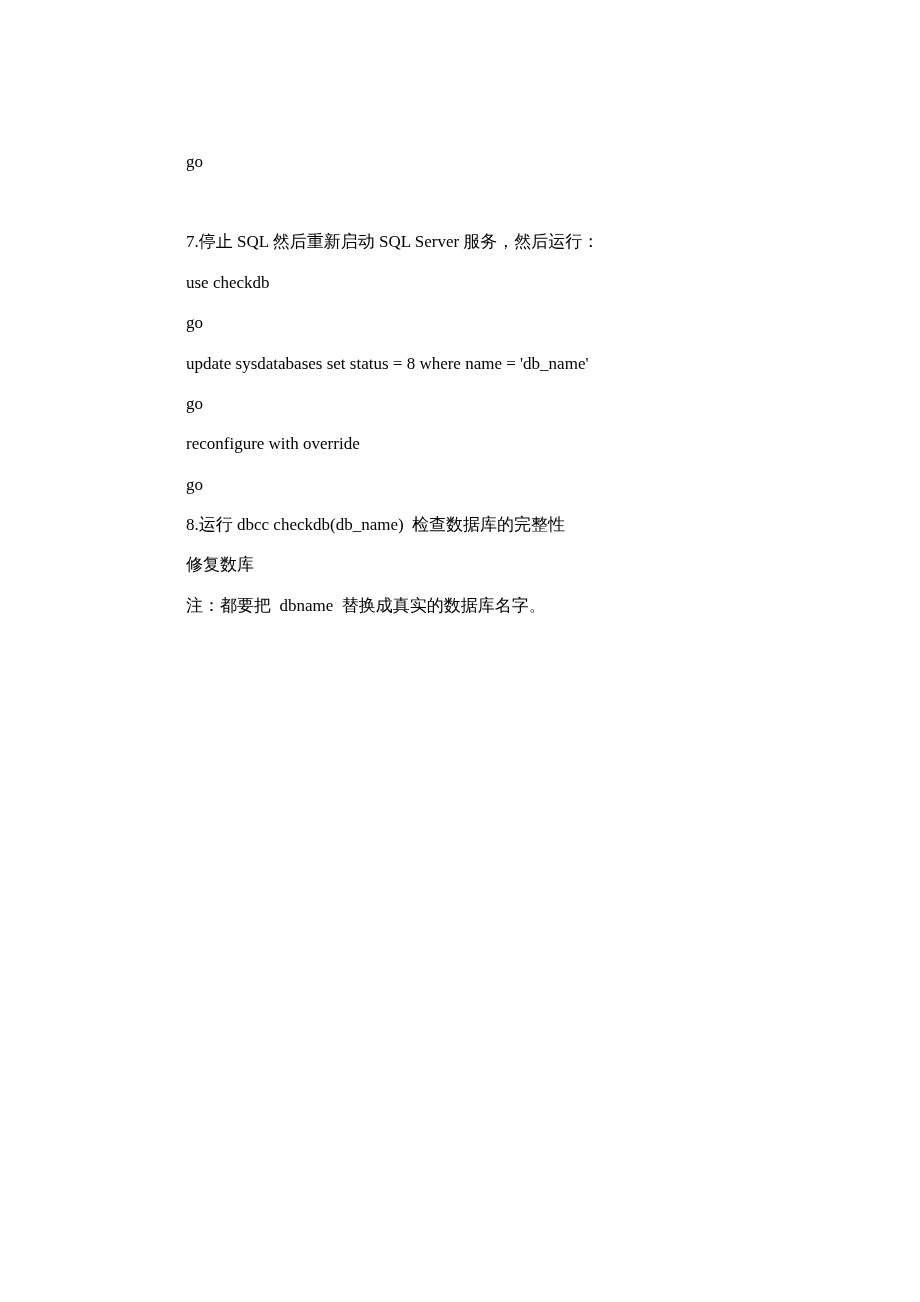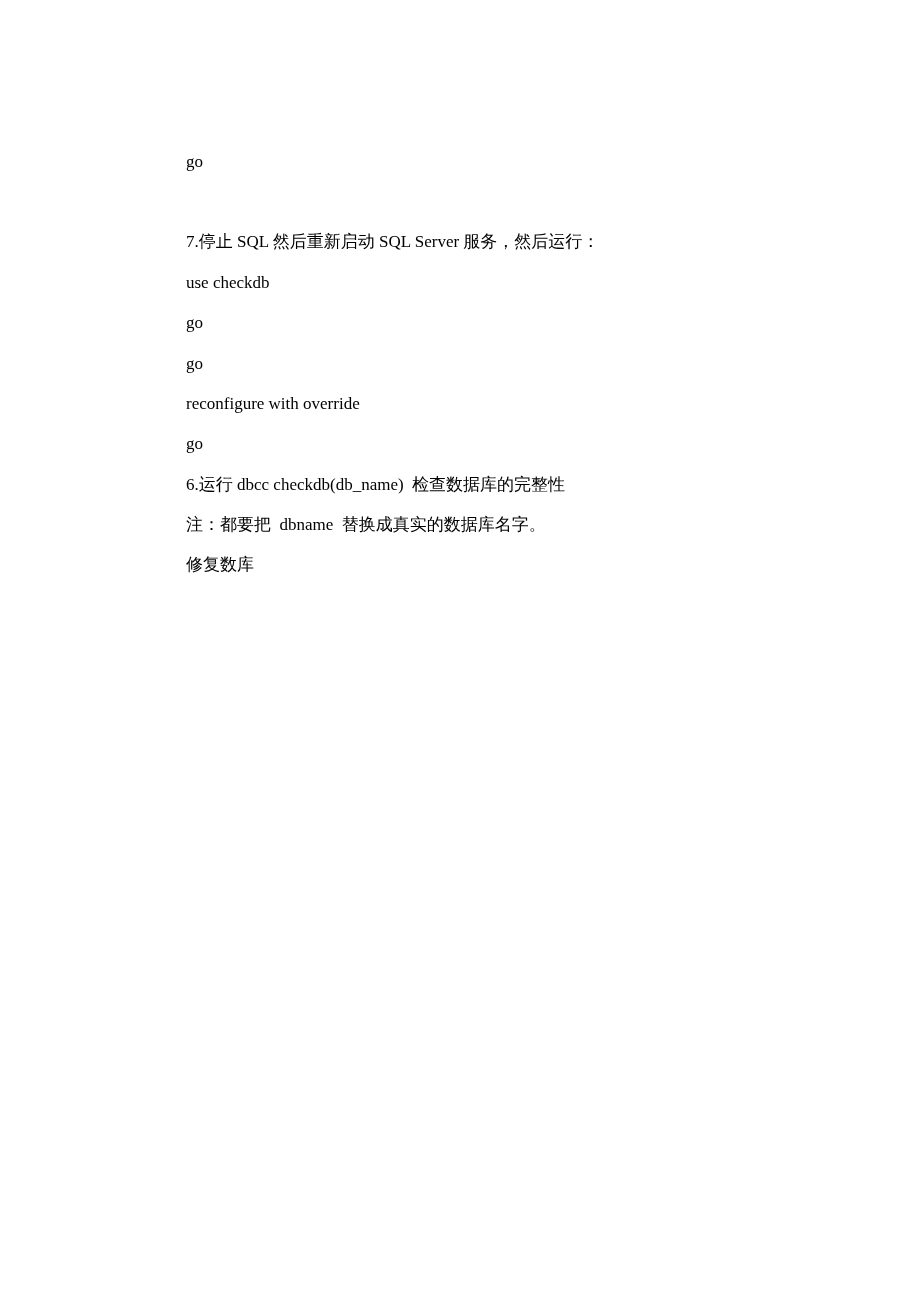--- a/index.html
+++ b/index.html
@@ -28,19 +28,20 @@
   </style>
 </head>
 <body>
 
 <div>
   <div class="line">go</div>
   <div class="spacer"></div>
   <div class="line">7.停止 SQL 然后重新启动 SQL Server 服务，然后运行：</div>
   <div class="line">use checkdb</div>
   <div class="line">go</div>
+  <div class="line">update sysdatabases set status = 8 where name = 'db_name'</div>
   <div class="line">go</div>
   <div class="line">reconfigure with override</div>
   <div class="line">go</div>
-  <div class="line">6.运行 dbcc checkdb(db_name)  检查数据库的完整性</div>
+  <div class="line">8.运行 dbcc checkdb(db_name)  检查数据库的完整性</div>
+  <div class="line">修复数库</div>
   <div class="line">注：都要把  dbname  替换成真实的数据库名字。</div>
-  <div class="line">修复数库</div>
 </div>
 
 </body></html>

